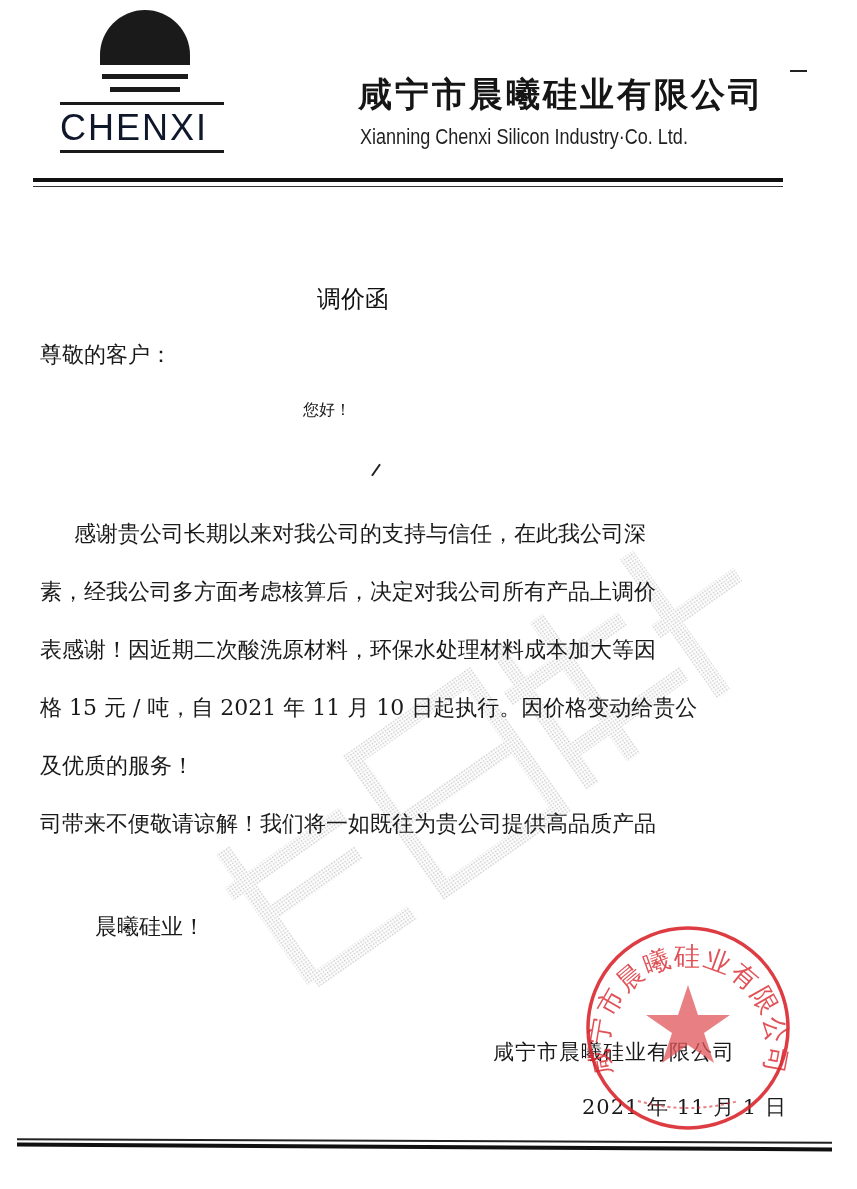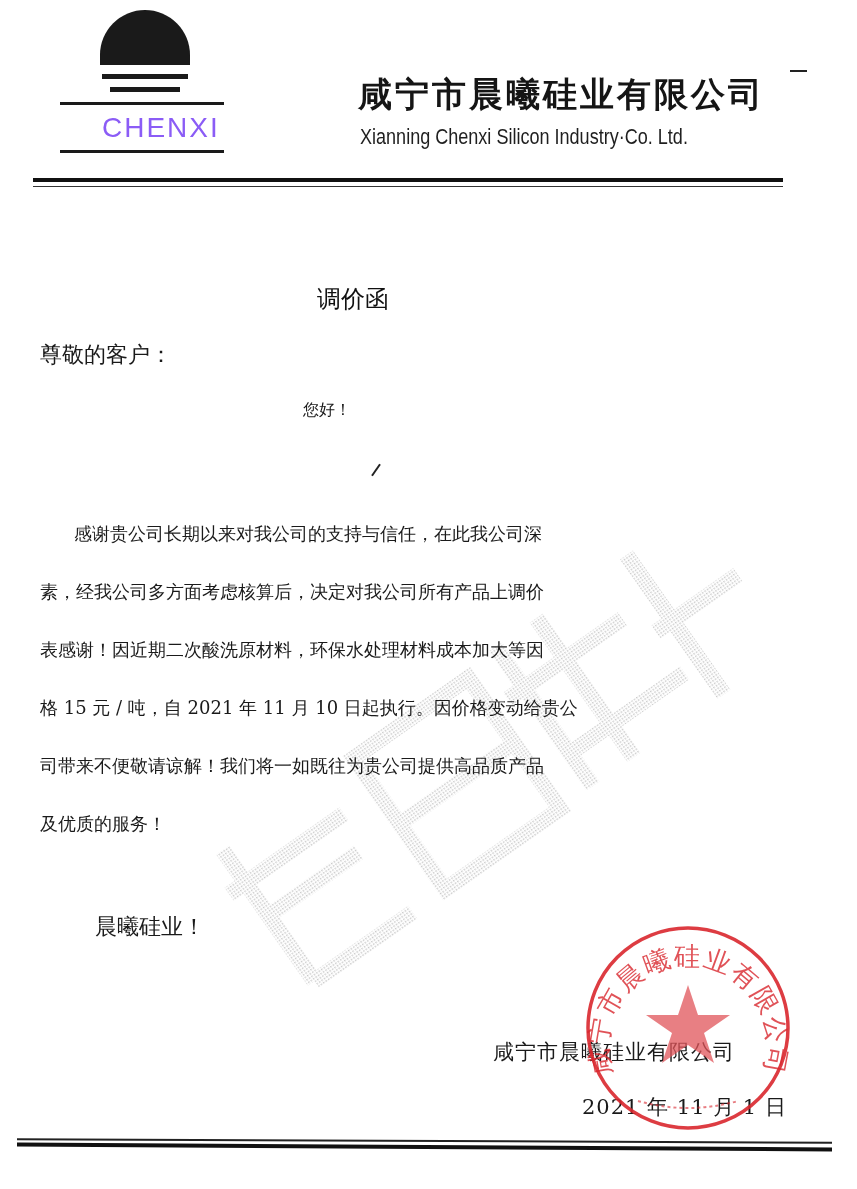--- a/index.html
+++ b/index.html
@@ -11,42 +11,42 @@
     .abs { position: absolute; }
 
     
     .logo { left: 60px; top: 10px; width: 170px; height: 170px; }
     .logo-dome { left: 40px; top: 0; width: 90px; height: 55px; background: #1a1a1a;
       border-radius: 45px 45px 0 0; }
     .logo-bar1 { left: 42px; top: 64px; width: 86px; height: 5px; background: #1a1a1a; }
     .logo-bar2 { left: 50px; top: 77px; width: 70px; height: 5px; background: #1a1a1a; }
     .logo-bar3 { left: 0; top: 92px; width: 164px; height: 3px; background: #1a1a1a; }
     .logo-en { left: 0; top: 98px; width: 170px; font-family: "Liberation Sans", sans-serif;
-      font-size: 28px; letter-spacing: 2px; line-height: 40px; color: #8b5cf6; margin-left: 42px; }
+      font-size: 36px; letter-spacing: 2px; line-height: 40px; color: #0f172a; }
     .logo-bar4 { left: 0; top: 140px; width: 164px; height: 3px; background: #1a1a1a; }
     .logo-cn { left: 0; top: 144px; width: 170px; font-family: "DejaVu Sans", sans-serif;
       font-size: 24px; letter-spacing: 12px; line-height: 30px; color: #1a1a1a; }
 
     
     .co-cn { left: 358px; top: 72px; font-family: "DejaVu Sans", sans-serif;
       font-size: 34px; font-weight: bold; letter-spacing: 3px; color: #151515; }
     .co-en { left: 360px; top: 124px; font-family: "Liberation Sans", sans-serif;
       font-size: 22px; color: #1f1f1f; transform: scaleX(0.82); transform-origin: left center; }
     .top-dash { left: 790px; top: 70px; width: 17px; height: 2px; background: #222; }
 
     .rule-thick { left: 33px; top: 178px; width: 750px; height: 4px; background: #111; }
     .rule-thin { left: 33px; top: 186px; width: 750px; height: 1px; background: #333; }
 
     
     .title { left: 0; width: 706px; top: 283px; text-align: center; font-size: 24px; color: #111; }
     .salutation { left: 40px; top: 340px; font-size: 22px; text-align: right; }
     .greeting { left: 303px; top: 400px; font-size: 16px; }
     .tick { left: 375px; top: 463px; width: 2px; height: 14px; background: #222; transform: rotate(35deg); }
 
-    .para { left: 40px; top: 505px; width: 760px; font-size: 18px; line-height: 58px; }
+    .para { left: 40px; top: 505px; width: 760px; font-size: 22px; line-height: 58px; }
     .para p { margin: 0; white-space: nowrap; }
     .para p.first { text-indent: 34px; }
 
     .closing { left: 95px; top: 912px; font-size: 22px; }
 
     .sign-co { left: 493px; top: 1038px; font-size: 21px; letter-spacing: 1px; }
     .sign-date { left: 582px; top: 1093px; font-size: 21px; letter-spacing: 1px; }
 
     .rule-bottom1 { left: 17px; top: 1140px; width: 815px; height: 2px; background: #222; transform: rotate(0.25deg); }
     .rule-bottom2 { left: 17px; top: 1145px; width: 815px; height: 4px; background: #111; transform: rotate(0.35deg); }
@@ -94,22 +94,22 @@
 <div class="abs title">调价函</div>
 <div class="abs salutation">尊敬的客户：</div>
 <div class="abs greeting">您好！</div>
 <div class="abs tick"></div>
 
 <div class="abs para">
   <p class="first">感谢贵公司长期以来对我公司的支持与信任，在此我公司深</p>
   <p>素，经我公司多方面考虑核算后，决定对我公司所有产品上调价</p>
   <p>表感谢！因近期二次酸洗原材料，环保水处理材料成本加大等因</p>
   <p>格 15 元 / 吨，自 2021 年 11 月 10 日起执行。因价格变动给贵公</p>
+  <p>及优质的服务！</p>
   <p>司带来不便敬请谅解！我们将一如既往为贵公司提供高品质产品</p>
-  <p>及优质的服务！</p>
 </div>
 
 <div class="abs closing">晨曦硅业！</div>
 
 <div class="abs sign-co">咸宁市晨曦硅业有限公司</div>
 <div class="abs sign-date">2021 年 11 月 1 日</div>
 
 <svg class="abs stamp" viewBox="0 0 210 210">
   <defs>
     <path id="arc" d="M 30 150 A 80 80 0 1 1 180 150"></path>

